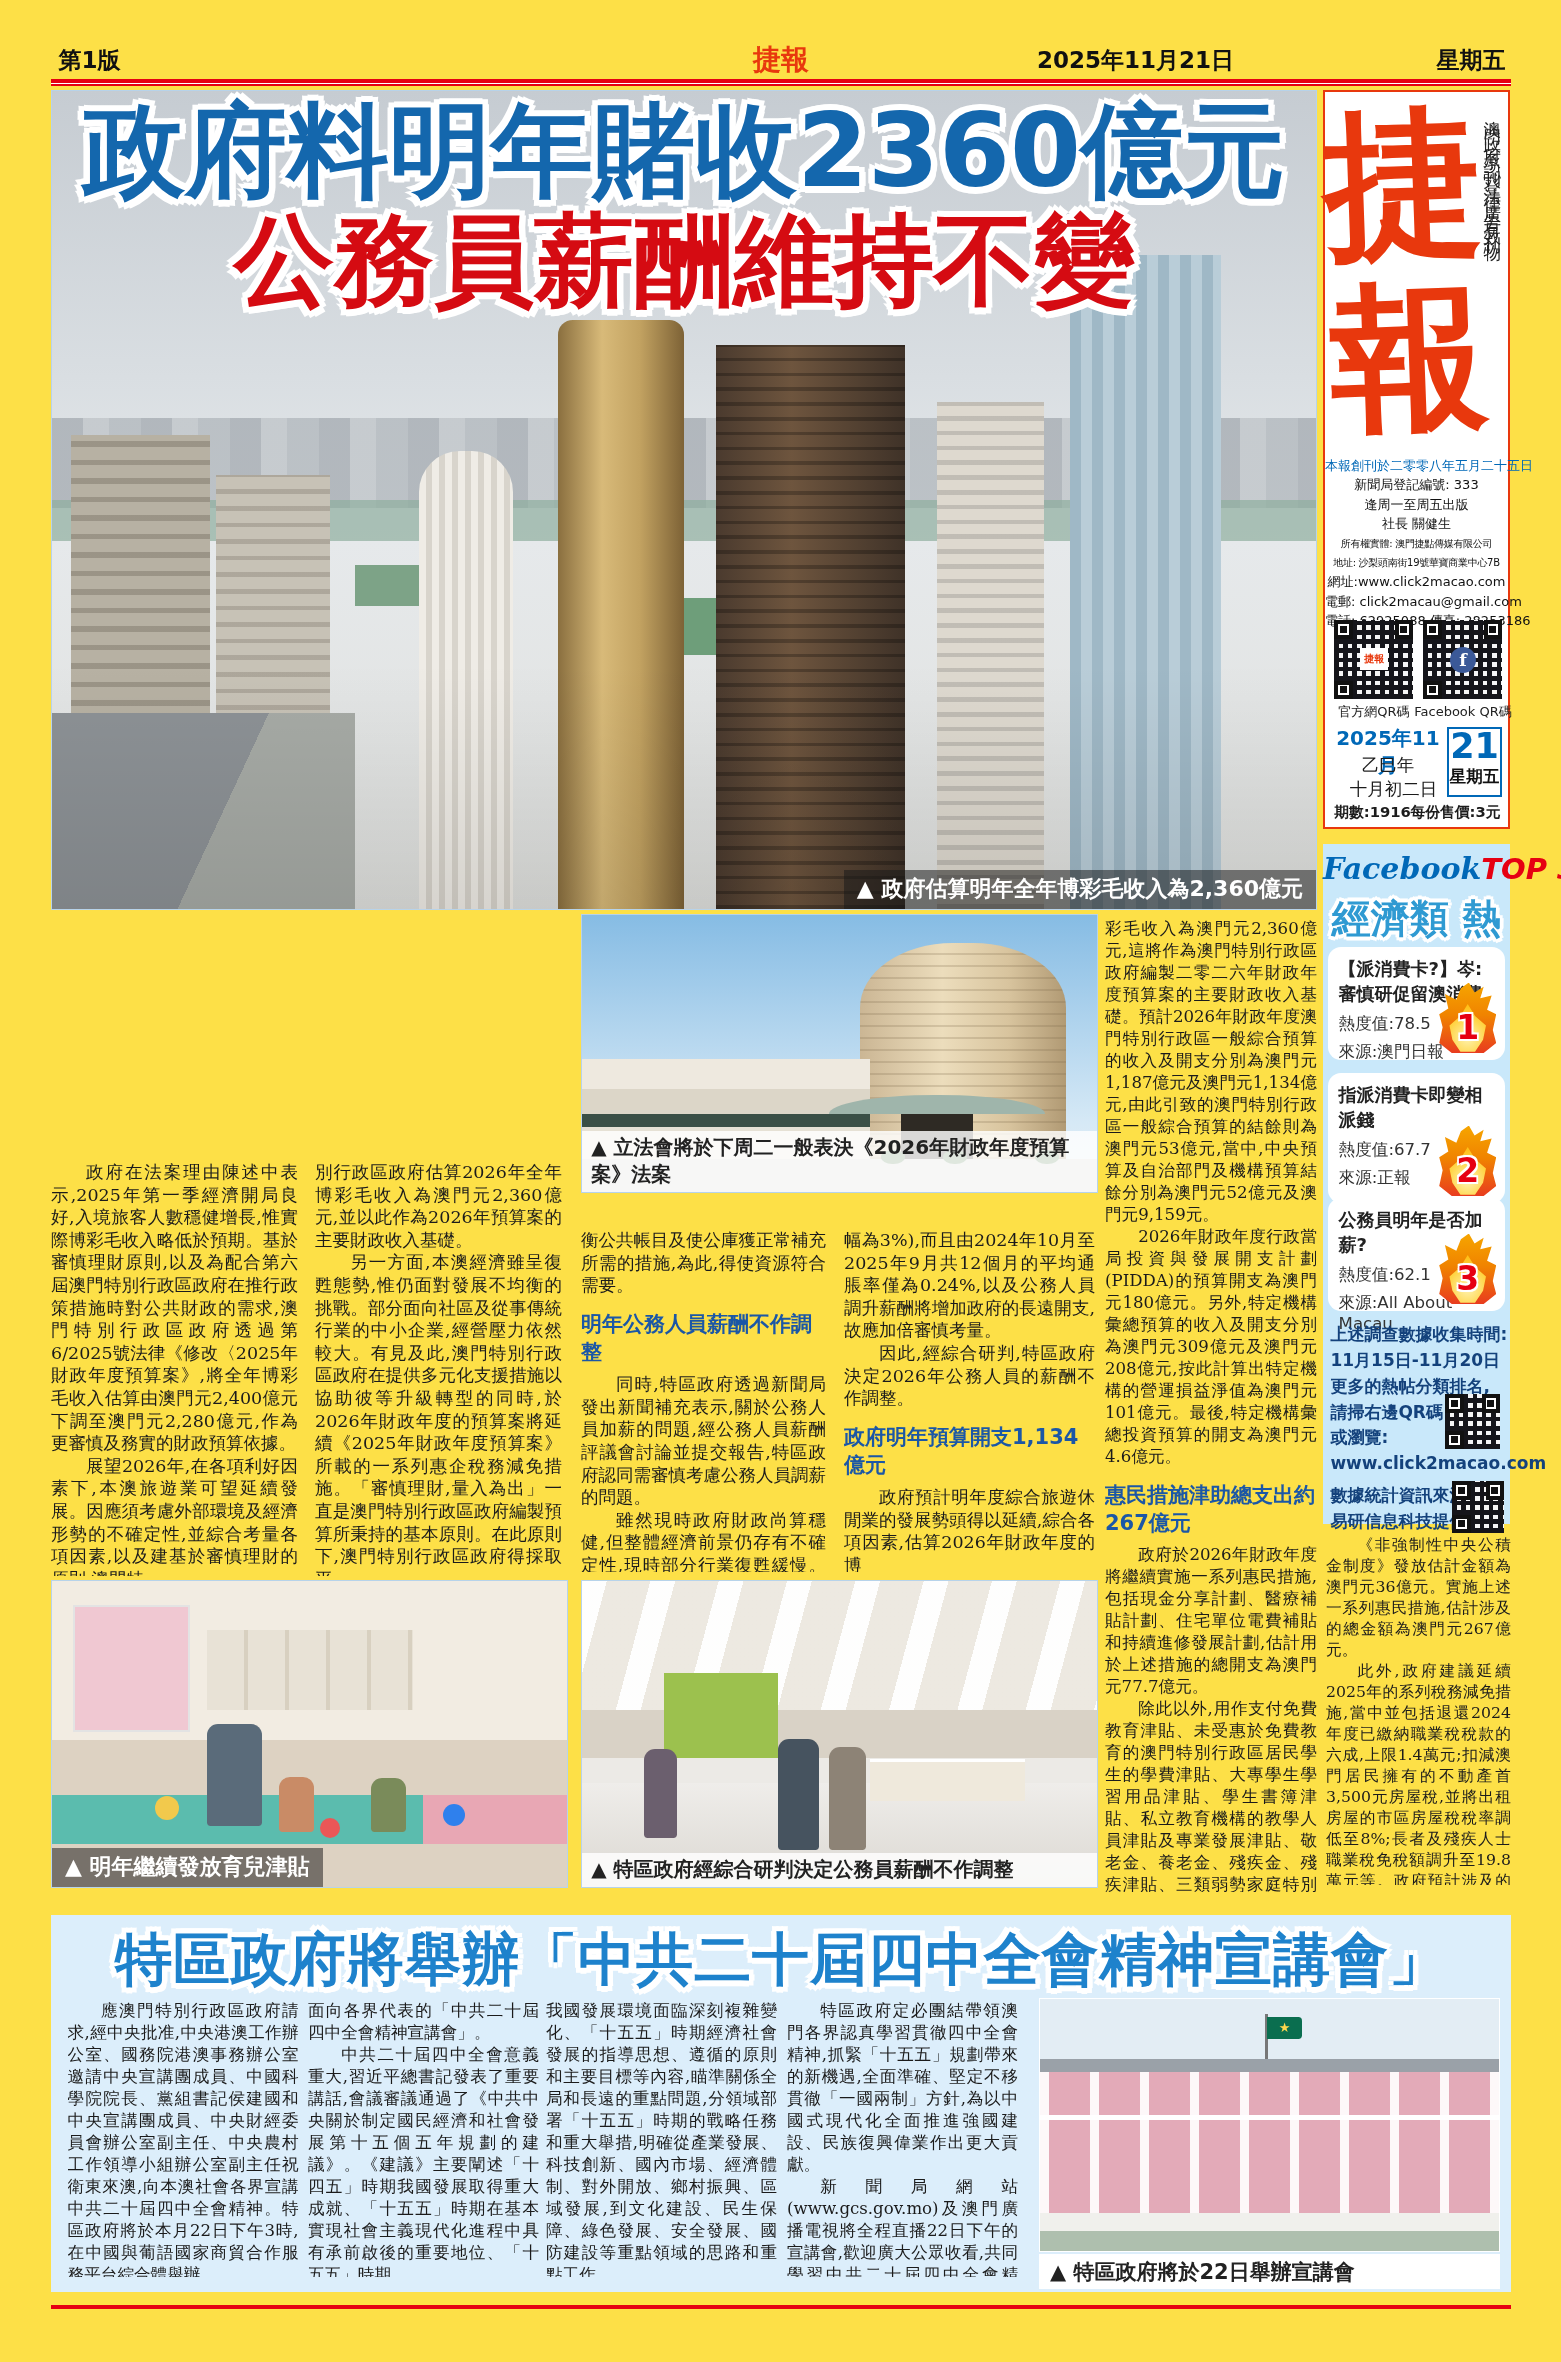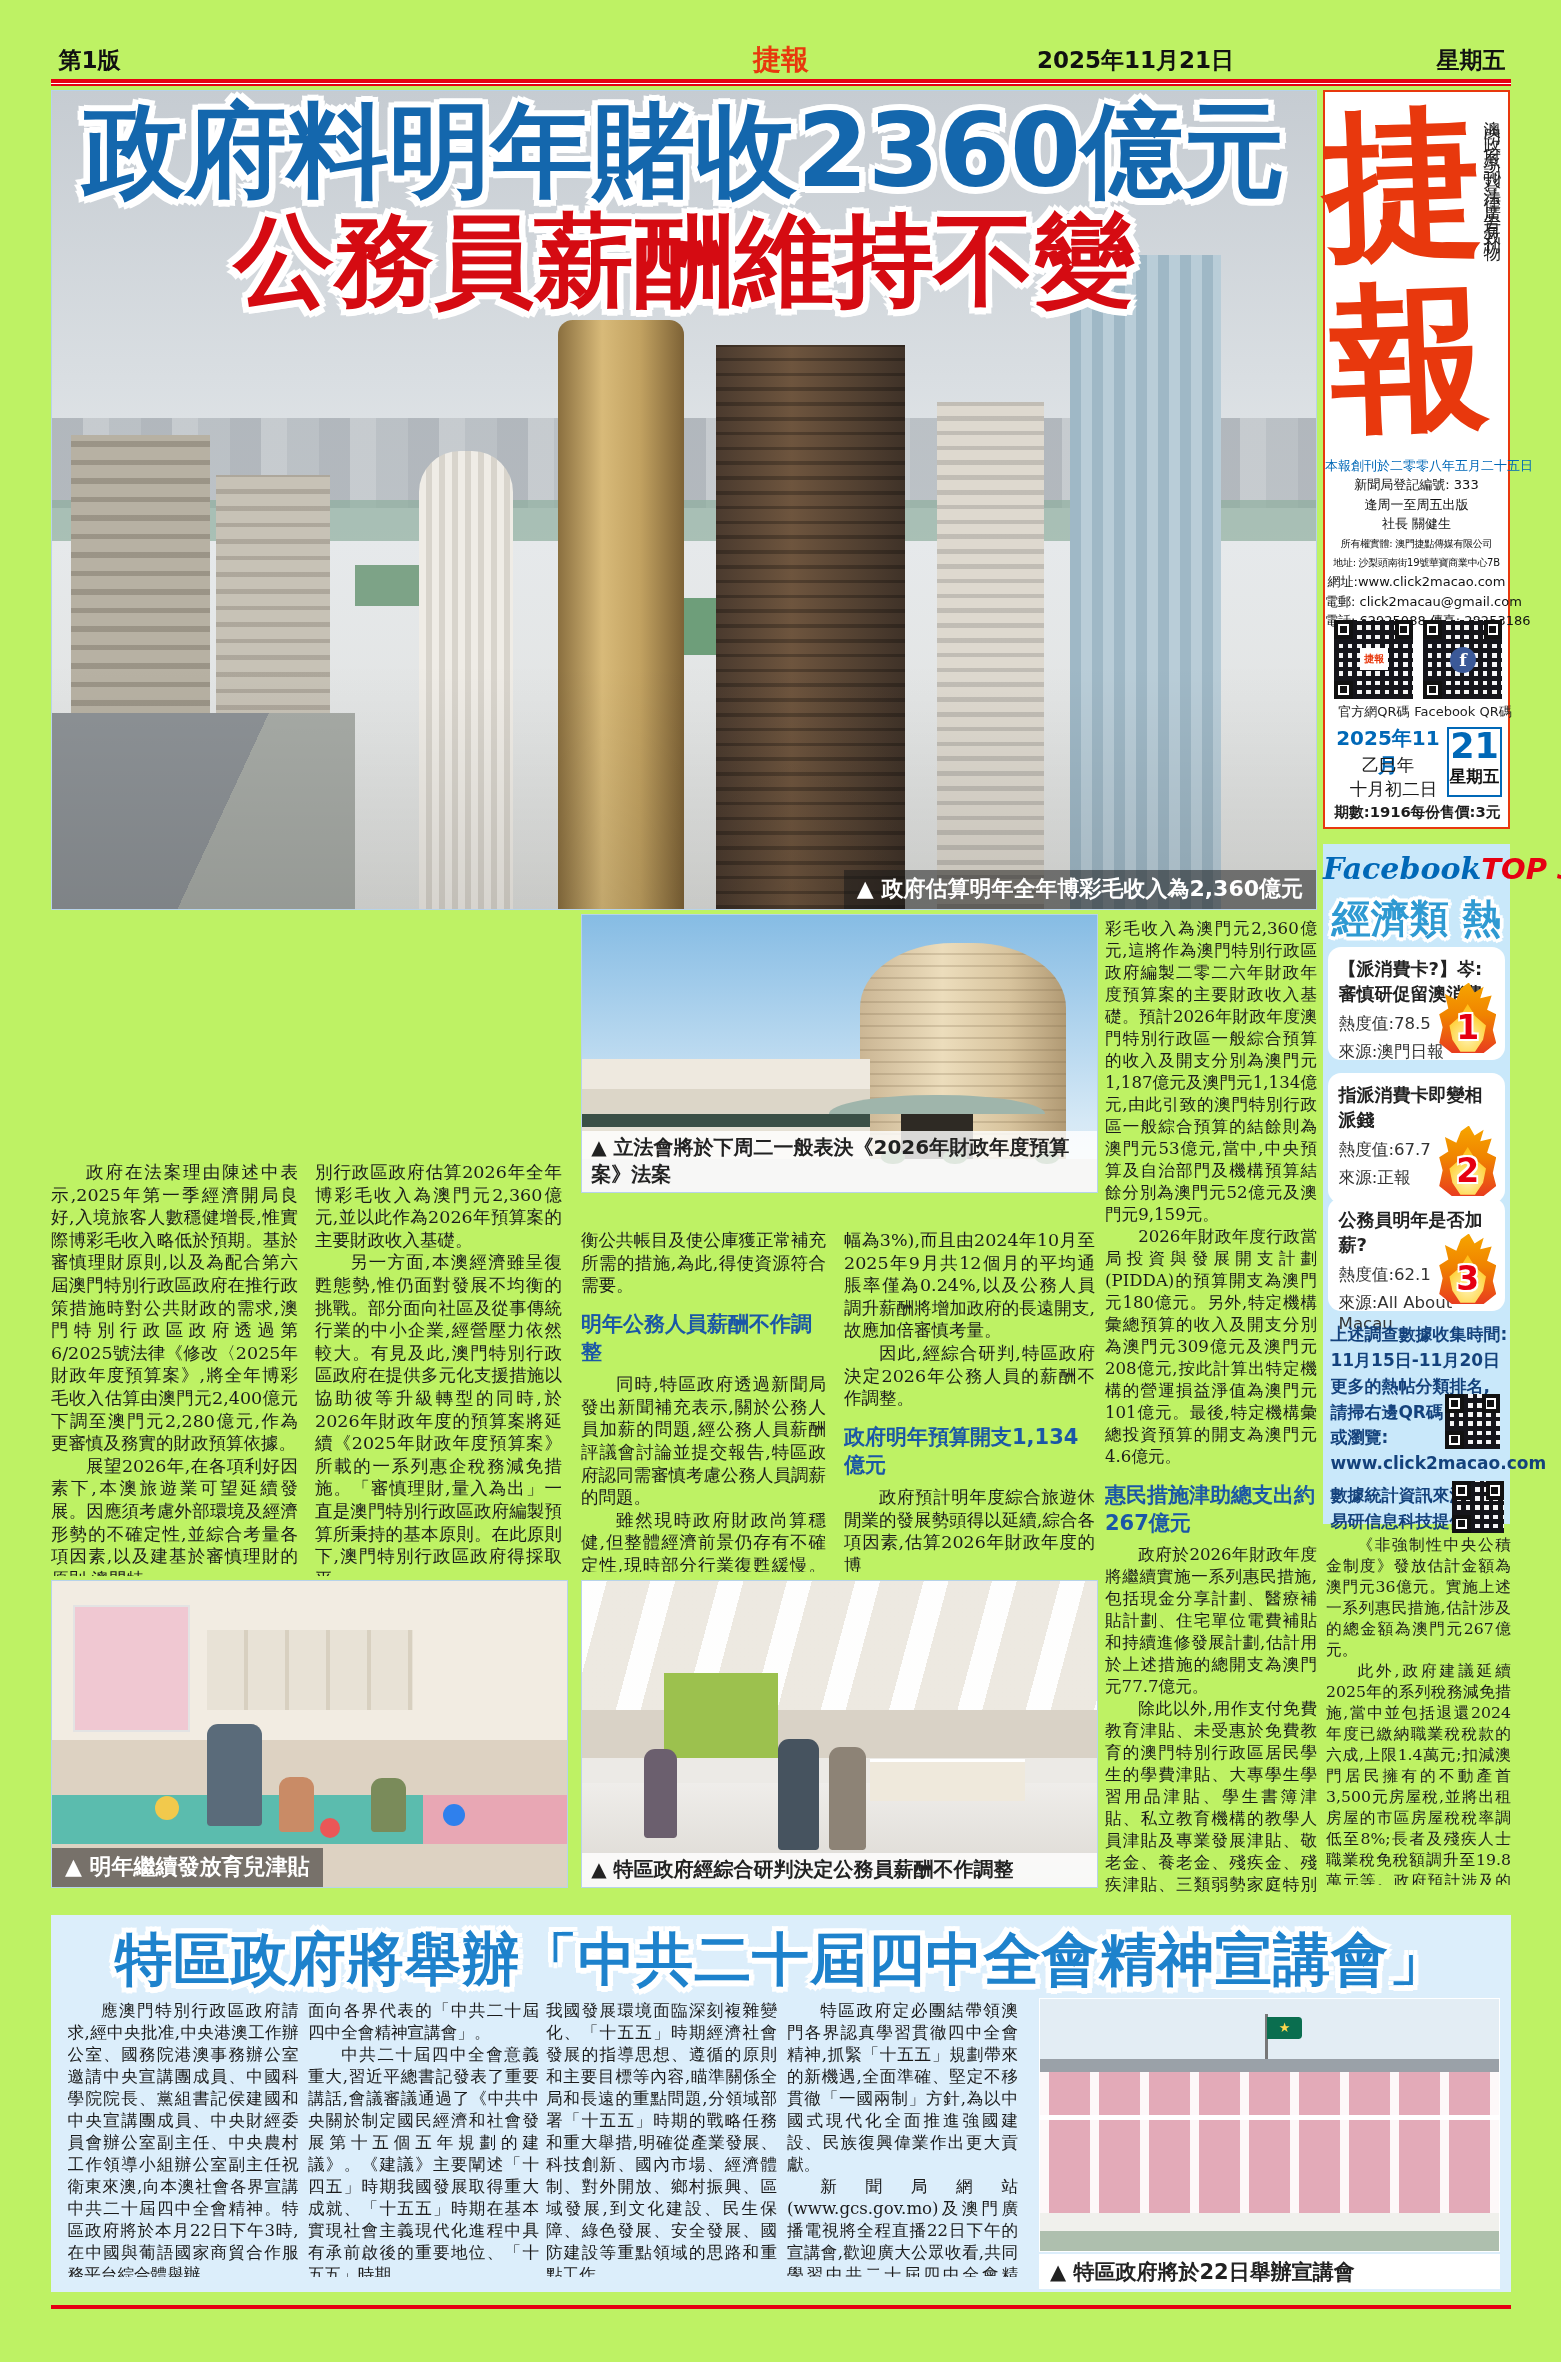--- a/index.html
+++ b/index.html
@@ -1,16 +1,16 @@
 <!DOCTYPE html>
 <html style="font-size:14.8px"><head>
 <meta charset="utf-8">
 <style>
   html,body{margin:0;padding:0;background:#fff;}
-  #page{position:relative;width:1562px;height:2363px;background:#bef264;overflow:hidden;
+  #page{position:relative;width:1562px;height:2363px;background:#fde047;overflow:hidden;
         font-family:"DejaVu Sans","Liberation Sans",sans-serif;color:#1c1c1c;}
   .abs{position:absolute;}
   
   .topbar{left:51px;right:51px;top:41px;height:35px;font-size:23px;font-weight:bold;color:#111;}
   .tb-page{left:7.4px;top:3.7px;}
   .tb-paper{left:50%;transform:translateX(-50%);top:0;color:#e8380d;font-family:"DejaVu Serif",serif;font-size:28px;}
   .tb-date{right:277px;top:3.7px;}
   .tb-week{right:5.5px;top:3.7px;}
   .toprule{left:51px;right:51px;top:79px;height:6.5px;
            background:linear-gradient(180deg,#e60012 0 3.7px,#ffffff 3.7px 4.6px,#e60012 4.6px 6.5px);}

